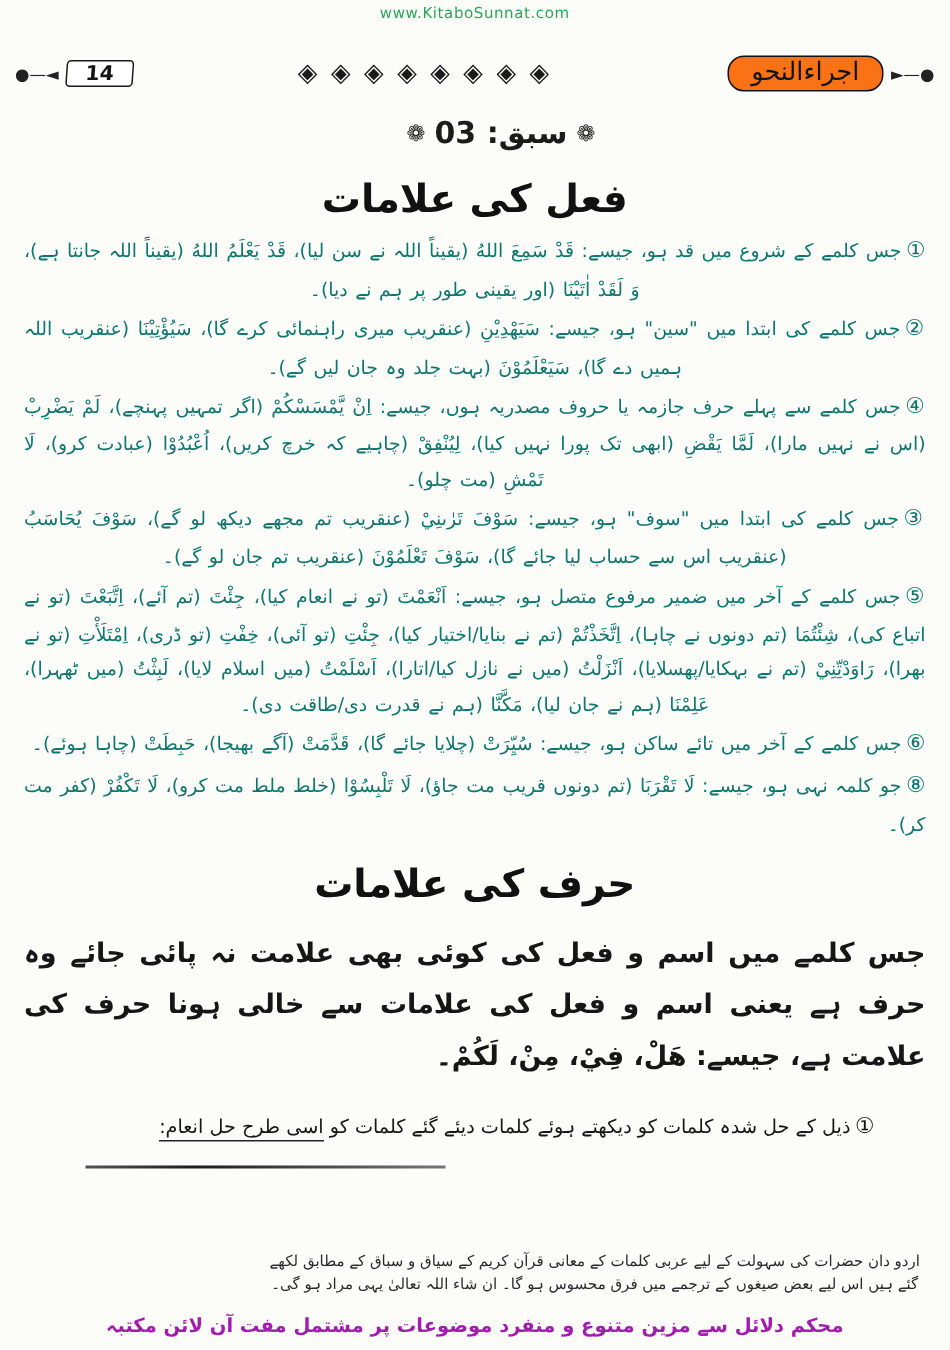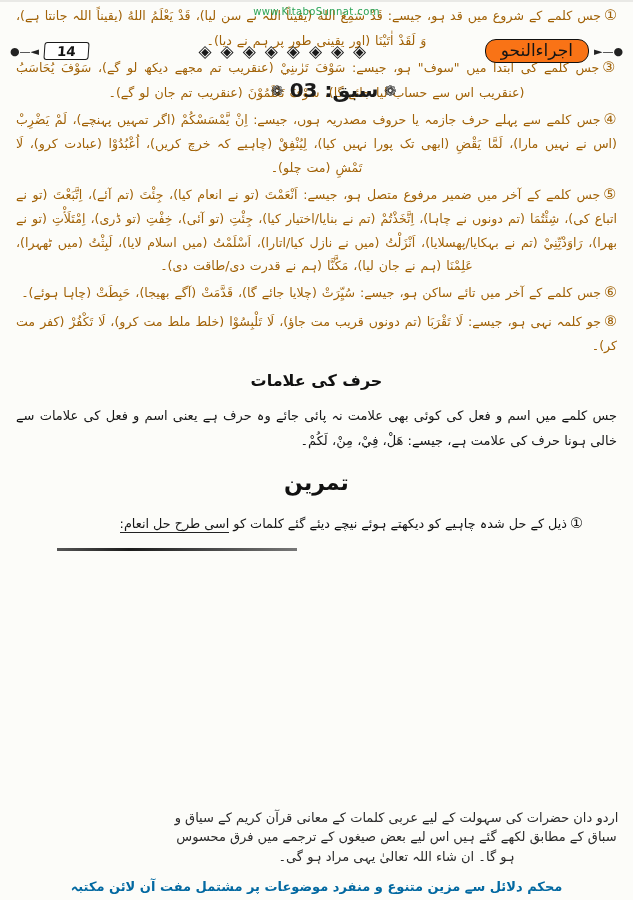--- a/index.html
+++ b/index.html
@@ -41,53 +41,53 @@
     position:absolute;top:76px;left:0;right:0;text-align:center;
     font-size:20px;font-weight:bold;direction:rtl;margin-left:35px;
   }
   .lesson .flower{font-size:15px;font-weight:normal;vertical-align:1px;padding:0 6px;color:#222;}
   
   .h-callig{
     text-align:center;direction:rtl;font-weight:bold;color:#111;
     letter-spacing:-0.5px;
   }
   .h1{font-size:26px;margin:0 0 6px 0;padding-top:118px;}
-  .h2{font-size:16px;margin:14px 0 6px 0;}
+  .h2{font-size:26px;margin:14px 0 6px 0;}
   .h3{font-size:22px;margin:16px 0 4px 0;}
   
   .items{padding:0 16px;direction:rtl;}
   .item{
-    margin:2px 0;font-size:12.6px;line-height:1.84;color:#a16207;
+    margin:2px 0;font-size:12.6px;line-height:1.84;color:#0f766e;
     text-align:justify;text-align-last:right;word-spacing:1px;
   }
   .item.last-center{text-align-last:center;}
   .circ{font-size:14.5px;padding-left:3px;}
   .para{
-    margin:14px 0;padding:0 16px;direction:rtl;font-size:13px;
-    line-height:1.9;text-align:justify;text-align-last:right;color:#161616;
+    margin:14px 0;padding:0 16px;direction:rtl;font-size:18px;
+    line-height:1.9;text-align:justify;text-align-last:right;color:#161616;font-weight:bold;
   }
   
   .exercise{
     direction:rtl;text-align:right;padding:2px 50px 0 16px;
     font-size:12.8px;color:#151515;line-height:1.8;
   }
   .exercise .ul{border-bottom:1.2px solid #222;padding-bottom:1px;}
   .table-rule{
     margin:7px 0 0 57px;width:240px;height:2.4px;
     background:linear-gradient(to right,#555,#1c1c1c 30%,#777);
   }
   
   .footnote{
     position:absolute;bottom:36px;right:14px;width:445px;
-    direction:rtl;text-align:center;font-size:13px;color:#2a2a2a;
+    direction:rtl;text-align:center;font-size:10px;color:#2a2a2a;
     line-height:1.5;filter:blur(.2px);
   }
   .tagline{
     position:absolute;bottom:8px;left:0;right:0;text-align:center;
-    direction:rtl;font-size:13px;font-weight:bold;color:#0369a1;
+    direction:rtl;font-size:13px;font-weight:bold;color:#a21caf;
   }
 </style>
 </head>
 <body>
 
 <div class="page">
 
   <div class="site-url">www.KitaboSunnat.com</div>
 
   <div class="band">
@@ -95,36 +95,37 @@
     <span class="pagenum-box">14</span>
     <span class="chain">◈◈◈◈◈◈◈◈</span>
     <span class="title-box">اجراءالنحو</span>
     <span class="cap">►—●</span>
   </div>
 
   <div class="lesson">
     <span class="flower">❁</span><span>سبق: 03</span><span class="flower">❁</span>
   </div>
 
+  <div class="h-callig h1">فعل کی علامات</div>
 
   <div class="items">
     <p class="item last-center"><span class="circ">①</span><span>جس کلمے کے شروع میں قد ہو، جیسے: قَدْ سَمِعَ اللهُ (یقیناً اللہ نے سن لیا)، قَدْ يَعْلَمُ اللهُ (یقیناً اللہ جانتا ہے)، وَ لَقَدْ اٰتَيْنَا (اور یقینی طور پر ہم نے دیا)۔</span></p>
+    <p class="item last-center"><span class="circ">②</span><span>جس کلمے کی ابتدا میں "سین" ہو، جیسے: سَيَهْدِيْنِ (عنقریب میری راہنمائی کرے گا)، سَيُؤْتِيْنَا (عنقریب اللہ ہمیں دے گا)، سَيَعْلَمُوْنَ (بہت جلد وہ جان لیں گے)۔</span></p>
+    <p class="item last-center"><span class="circ">④</span><span>جس کلمے سے پہلے حرف جازمہ یا حروف مصدریہ ہوں، جیسے: اِنْ يَّمْسَسْكُمْ (اگر تمہیں پہنچے)، لَمْ يَضْرِبْ (اس نے نہیں مارا)، لَمَّا يَقْضِ (ابھی تک پورا نہیں کیا)، لِيُنْفِقْ (چاہیے کہ خرچ کریں)، اُعْبُدُوْا (عبادت کرو)، لَا تَمْشِ (مت چلو)۔</span></p>
     <p class="item last-center"><span class="circ">③</span><span>جس کلمے کی ابتدا میں "سوف" ہو، جیسے: سَوْفَ تَرٰىنِيْ (عنقریب تم مجھے دیکھ لو گے)، سَوْفَ يُحَاسَبُ (عنقریب اس سے حساب لیا جائے گا)، سَوْفَ تَعْلَمُوْنَ (عنقریب تم جان لو گے)۔</span></p>
-    <p class="item last-center"><span class="circ">④</span><span>جس کلمے سے پہلے حرف جازمہ یا حروف مصدریہ ہوں، جیسے: اِنْ يَّمْسَسْكُمْ (اگر تمہیں پہنچے)، لَمْ يَضْرِبْ (اس نے نہیں مارا)، لَمَّا يَقْضِ (ابھی تک پورا نہیں کیا)، لِيُنْفِقْ (چاہیے کہ خرچ کریں)، اُعْبُدُوْا (عبادت کرو)، لَا تَمْشِ (مت چلو)۔</span></p>
     <p class="item last-center"><span class="circ">⑤</span><span>جس کلمے کے آخر میں ضمیر مرفوع متصل ہو، جیسے: اَنْعَمْتَ (تو نے انعام کیا)، جِئْتَ (تم آئے)، اِتَّبَعْتَ (تو نے اتباع کی)، شِئْتُمَا (تم دونوں نے چاہا)، اِتَّخَذْتُمْ (تم نے بنایا/اختیار کیا)، جِئْتِ (تو آئی)، خِفْتِ (تو ڈری)، اِمْتَلَأْتِ (تو نے بھرا)، رَاوَدْتِّنِيْ (تم نے بہکایا/پھسلایا)، اَنْزَلْتُ (میں نے نازل کیا/اتارا)، اَسْلَمْتُ (میں اسلام لایا)، لَبِثْتُ (میں ٹھہرا)، عَلِمْنَا (ہم نے جان لیا)، مَكَّنَّا (ہم نے قدرت دی/طاقت دی)۔</span></p>
     <p class="item"><span class="circ">⑥</span><span>جس کلمے کے آخر میں تائے ساکن ہو، جیسے: سُيِّرَتْ (چلایا جائے گا)، قَدَّمَتْ (آگے بھیجا)، حَبِطَتْ (چاہا ہوئے)۔</span></p>
     <p class="item"><span class="circ">⑧</span><span>جو کلمہ نہی ہو، جیسے: لَا تَقْرَبَا (تم دونوں قریب مت جاؤ)، لَا تَلْبِسُوْا (خلط ملط مت کرو)، لَا تَكْفُرْ (کفر مت کر)۔</span></p>
   </div>
 
   <div class="h-callig h2">حرف کی علامات</div>
   <p class="para">جس کلمے میں اسم و فعل کی کوئی بھی علامت نہ پائی جائے وہ حرف ہے یعنی اسم و فعل کی علامات سے خالی ہونا حرف کی علامت ہے، جیسے: هَلْ، فِيْ، مِنْ، لَكُمْ۔</p>
 
-  <div class="h-callig h3">تمرین</div>
   <p class="exercise">
-    <span class="circ">①</span><span>ذیل کے حل شدہ چاہیے کو دیکھتے ہوئے نیچے دیئے گئے کلمات کو </span><span class="ul">اسی طرح حل انعام:</span>
+    <span class="circ">①</span><span>ذیل کے حل شدہ کلمات کو دیکھتے ہوئے کلمات دیئے گئے کلمات کو </span><span class="ul">اسی طرح حل انعام:</span>
   </p>
 
   <div class="table-rule"></div>
 
   <div class="footnote">اردو دان حضرات کی سہولت کے لیے عربی کلمات کے معانی قرآن کریم کے سیاق و سباق کے مطابق لکھے گئے ہیں اس لیے بعض صیغوں کے ترجمے میں فرق محسوس ہو گا۔ ان شاء اللہ تعالیٰ یہی مراد ہو گی۔</div>
 
   <div class="tagline">محکم دلائل سے مزین متنوع و منفرد موضوعات پر مشتمل مفت آن لائن مکتبہ</div>
 
 </div>
 

